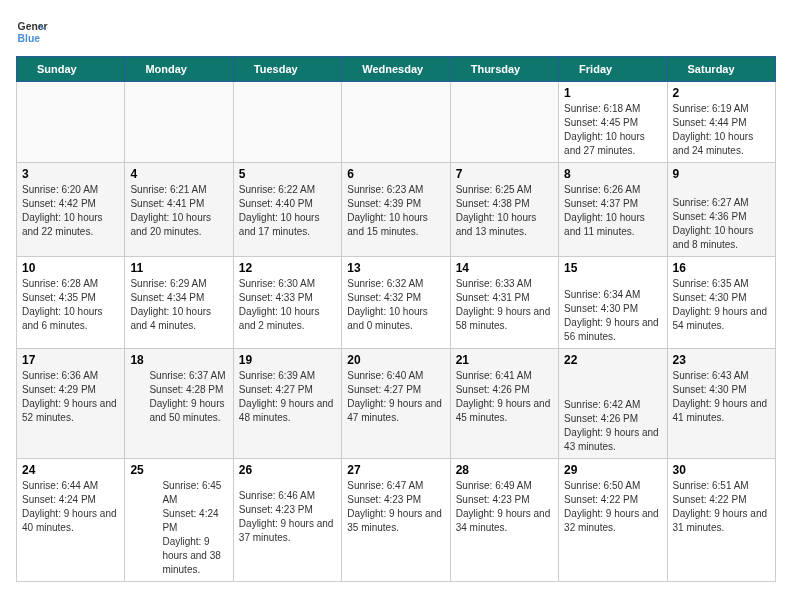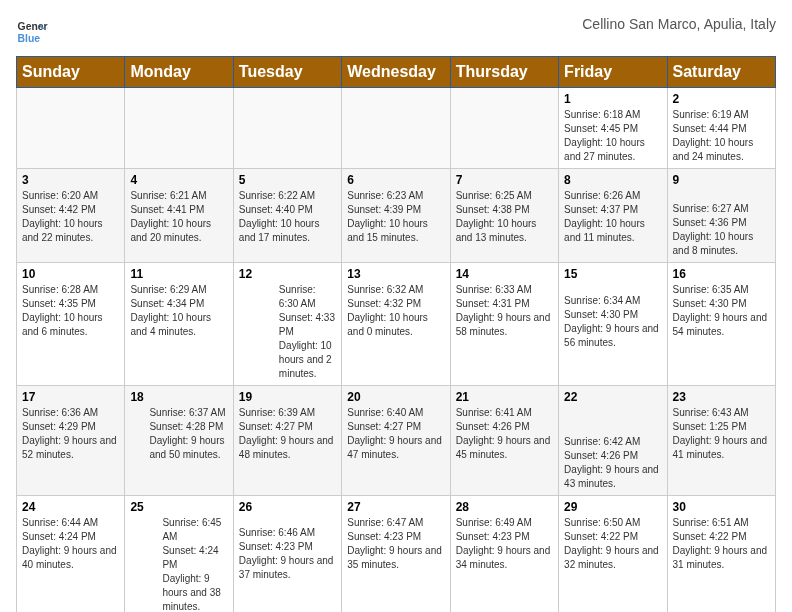--- a/index.html
+++ b/index.html
@@ -36,25 +36,25 @@
     .calendar-subtitle {
       font-size: 14px;
       color: #555;
     }
     table {
       width: 100%;
       border-collapse: collapse;
       font-size: 10.5px;
     }
     thead tr th {
-      background-color: #a16207;
+      background-color: #0f766e;
       color: #fff;
       text-align: left;
-      padding: 6px 5px;
-      font-size: 16px;
+      padding: 6px 20px;
+      font-size: 11px;
       font-weight: bold;
       border: 1px solid #2a5a9a;
     }
     tbody tr td {
       vertical-align: top;
       padding: 4px 5px;
       border: 1px solid #ccc;
       width: 14.28%;
       min-height: 70px;
       background: #fff;
@@ -82,21 +82,20 @@
 
 <div class="header-section">
   <div class="logo">
     <svg class="logo-icon" viewBox="0 0 40 40">
       <text x="2" y="18" font-size="13" font-weight="bold" fill="#333">General</text>
       <text x="2" y="32" font-size="13" font-weight="bold" fill="#4a90d9">Blue</text>
       <polygon points="30,10 38,18 30,14" fill="#4a90d9"></polygon>
     </svg>
   </div>
   <div class="title-section">
-    <div class="calendar-subtitle">Cellino San Marco, Apulia, Italy</div>
   </div>
 </div>
 
 <table>
   <thead>
     <tr>
       <th>Sunday</th>
       <th>Monday</th>
       <th>Tuesday</th>
       <th>Wednesday</th>
@@ -177,21 +176,21 @@
 Daylight: 10 hours and 6 minutes.</div>
         </td>
         <td>
           <span class="day-number">11</span>
           <div class="day-info" style="white-space: pre-line;">Sunrise: 6:29 AM
 Sunset: 4:34 PM
 Daylight: 10 hours and 4 minutes.</div>
         </td>
         <td>
           <span class="day-number">12</span>
-          <div class="day-info" style="white-space: pre-line; margin-left: 40px;">Sunrise: 6:30 AM
+          <div class="day-info" style="white-space: pre-line;">Sunrise: 6:30 AM
 Sunset: 4:33 PM
 Daylight: 10 hours and 2 minutes.</div>
         </td>
         <td>
           <span class="day-number">13</span>
           <div class="day-info" style="white-space: pre-line;">Sunrise: 6:32 AM
 Sunset: 4:32 PM
 Daylight: 10 hours and 0 minutes.</div>
         </td>
         <td>
@@ -246,21 +245,21 @@
         </td>
         <td>
           <span class="day-number">22</span>
           <div class="day-info" style="white-space: pre-line; margin-top: 31px;">Sunrise: 6:42 AM
 Sunset: 4:26 PM
 Daylight: 9 hours and 43 minutes.</div>
         </td>
         <td>
           <span class="day-number">23</span>
           <div class="day-info" style="white-space: pre-line;">Sunrise: 6:43 AM
-Sunset: 1:25 PM
+Sunset: 4:30 PM
 Daylight: 9 hours and 41 minutes.</div>
         </td>
       </tr>
       <tr>
         <td>
           <span class="day-number">24</span>
           <div class="day-info" style="white-space: pre-line;">Sunrise: 6:44 AM
 Sunset: 4:24 PM
 Daylight: 9 hours and 40 minutes.</div>
         </td>

